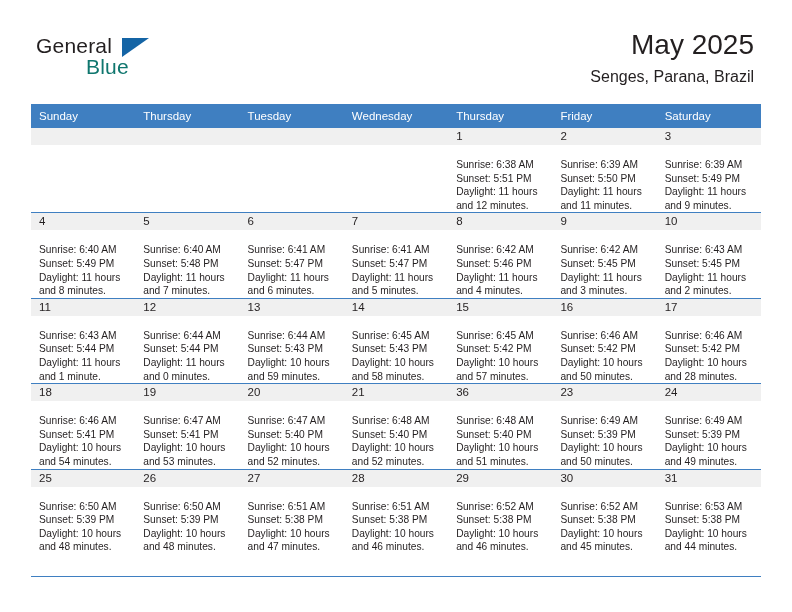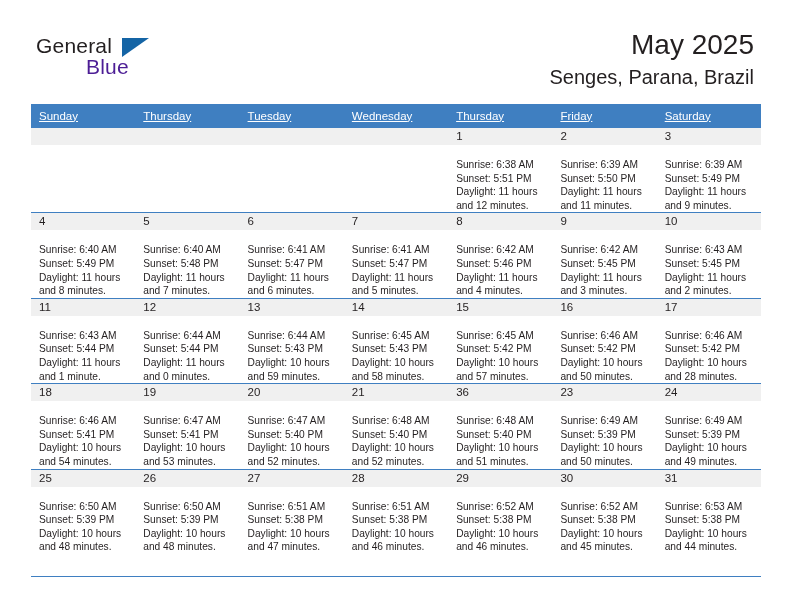--- a/index.html
+++ b/index.html
@@ -44,21 +44,21 @@
     letter-spacing: 0.2px;
     color: #231f20;
     font-family: "Liberation Sans", sans-serif;
   }
   .logo-blue {
     position: absolute;
     left: 50px;
     top: 21px;
     font-size: 21px;
     letter-spacing: 0.2px;
-    color: #4c1d95;
+    color: #0f766e;
     font-family: "Liberation Sans", sans-serif;
   }
   .logo-triangle {
     position: absolute;
     left: 86px;
     top: 4px;
     width: 0;
     height: 0;
     border-left: 27px solid #1464a5;
     border-bottom: 19px solid transparent;
@@ -71,21 +71,21 @@
     text-align: right;
     margin-left: 16px;
   }
   .month-title {
     font-size: 28px;
     color: #231f20;
     line-height: 34px;
     white-space: nowrap;
   }
   .location-title {
-    font-size: 20px;
+    font-size: 16px;
     color: #231f20;
     line-height: 20px;
     margin-top: 5px;
     white-space: nowrap;
   }
 
   
   .calendar {
     position: absolute;
     left: 31px;
@@ -96,21 +96,20 @@
   }
   .calendar th {
     background: #3f7fc1;
     color: #ffffff;
     font-size: 11.5px;
     font-weight: normal;
     text-align: left;
     padding: 5px 0 5px 8px;
     height: 13px;
     border: none;
-    text-decoration: underline;
   }
   .calendar td {
     vertical-align: top;
     height: 78px;
     padding: 0;
     border: none;
     border-top: 1px solid #3f7fc1;
     position: relative;
   }
   .calendar tr.week-row td {

